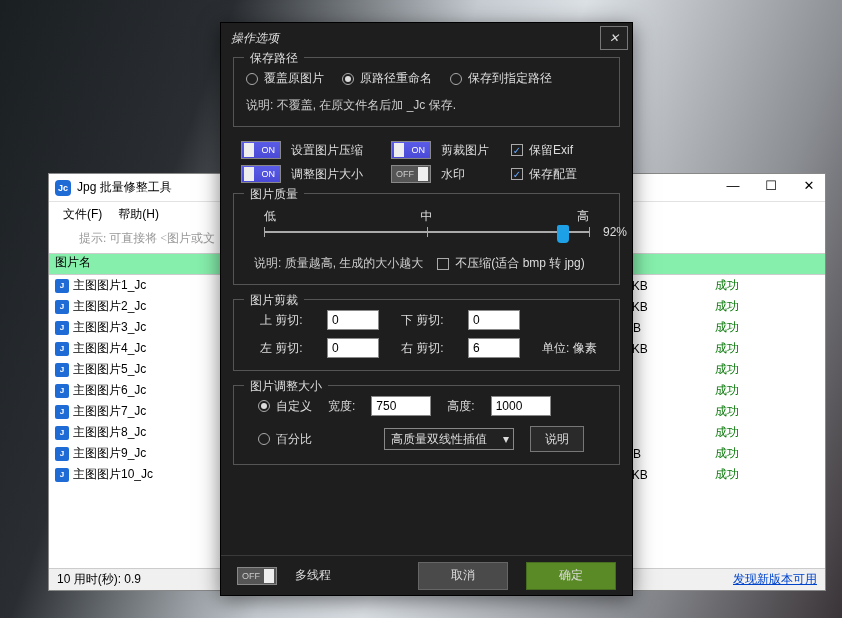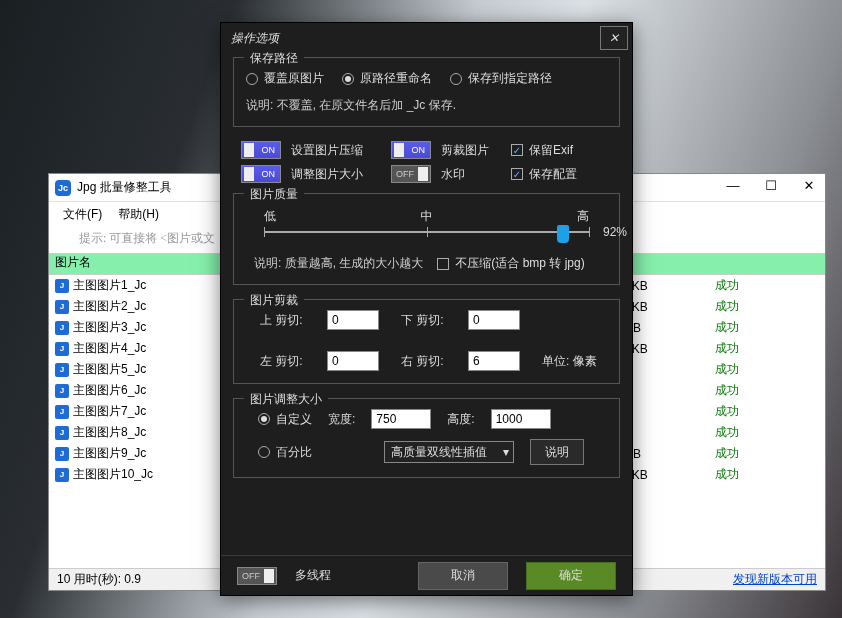--- a/index.html
+++ b/index.html
@@ -114,21 +114,21 @@
     height:2px; background:#aaa; position:relative; margin:6px 10px 2px 10px;
   }
   .slider-thumb {
     position:absolute; top:-6px; width:12px; height:18px;
     background:#1da0e6; border-radius:2px 2px 4px 4px;
     transform:translateX(-50%);
   }
   .slider-tick{ position:absolute; top:-4px; width:1px; height:10px; background:#aaa; }
   .slider-val { position:absolute; right:-38px; top:-6px; }
 
-  .crop-grid { display:grid; grid-template-columns: auto 60px auto 60px auto; gap:21px 14px; align-items:center; margin-left:14px; }
+  .crop-grid { display:grid; grid-template-columns: auto 60px auto 60px auto; gap:8px 14px; align-items:center; margin-left:14px; }
   .numbox, .txtbox, .selbox {
     background:#fff; color:#000; border:1px solid #888; height:20px;
     padding:1px 4px; font-size:12px; font-family:inherit;
   }
   .numbox{ width:52px; }
   .txtbox{ width:60px; }
   .selbox{ width:130px; height:22px; display:flex; align-items:center; justify-content:space-between; padding:0 4px 0 6px; background:#222; color:#ddd; border:1px solid #888;}
 
   .size-row { display:flex; align-items:center; gap:16px; margin-left:12px; margin-bottom:10px; }
   .size-row2 { display:flex; align-items:center; gap:16px; margin-left:12px; }

